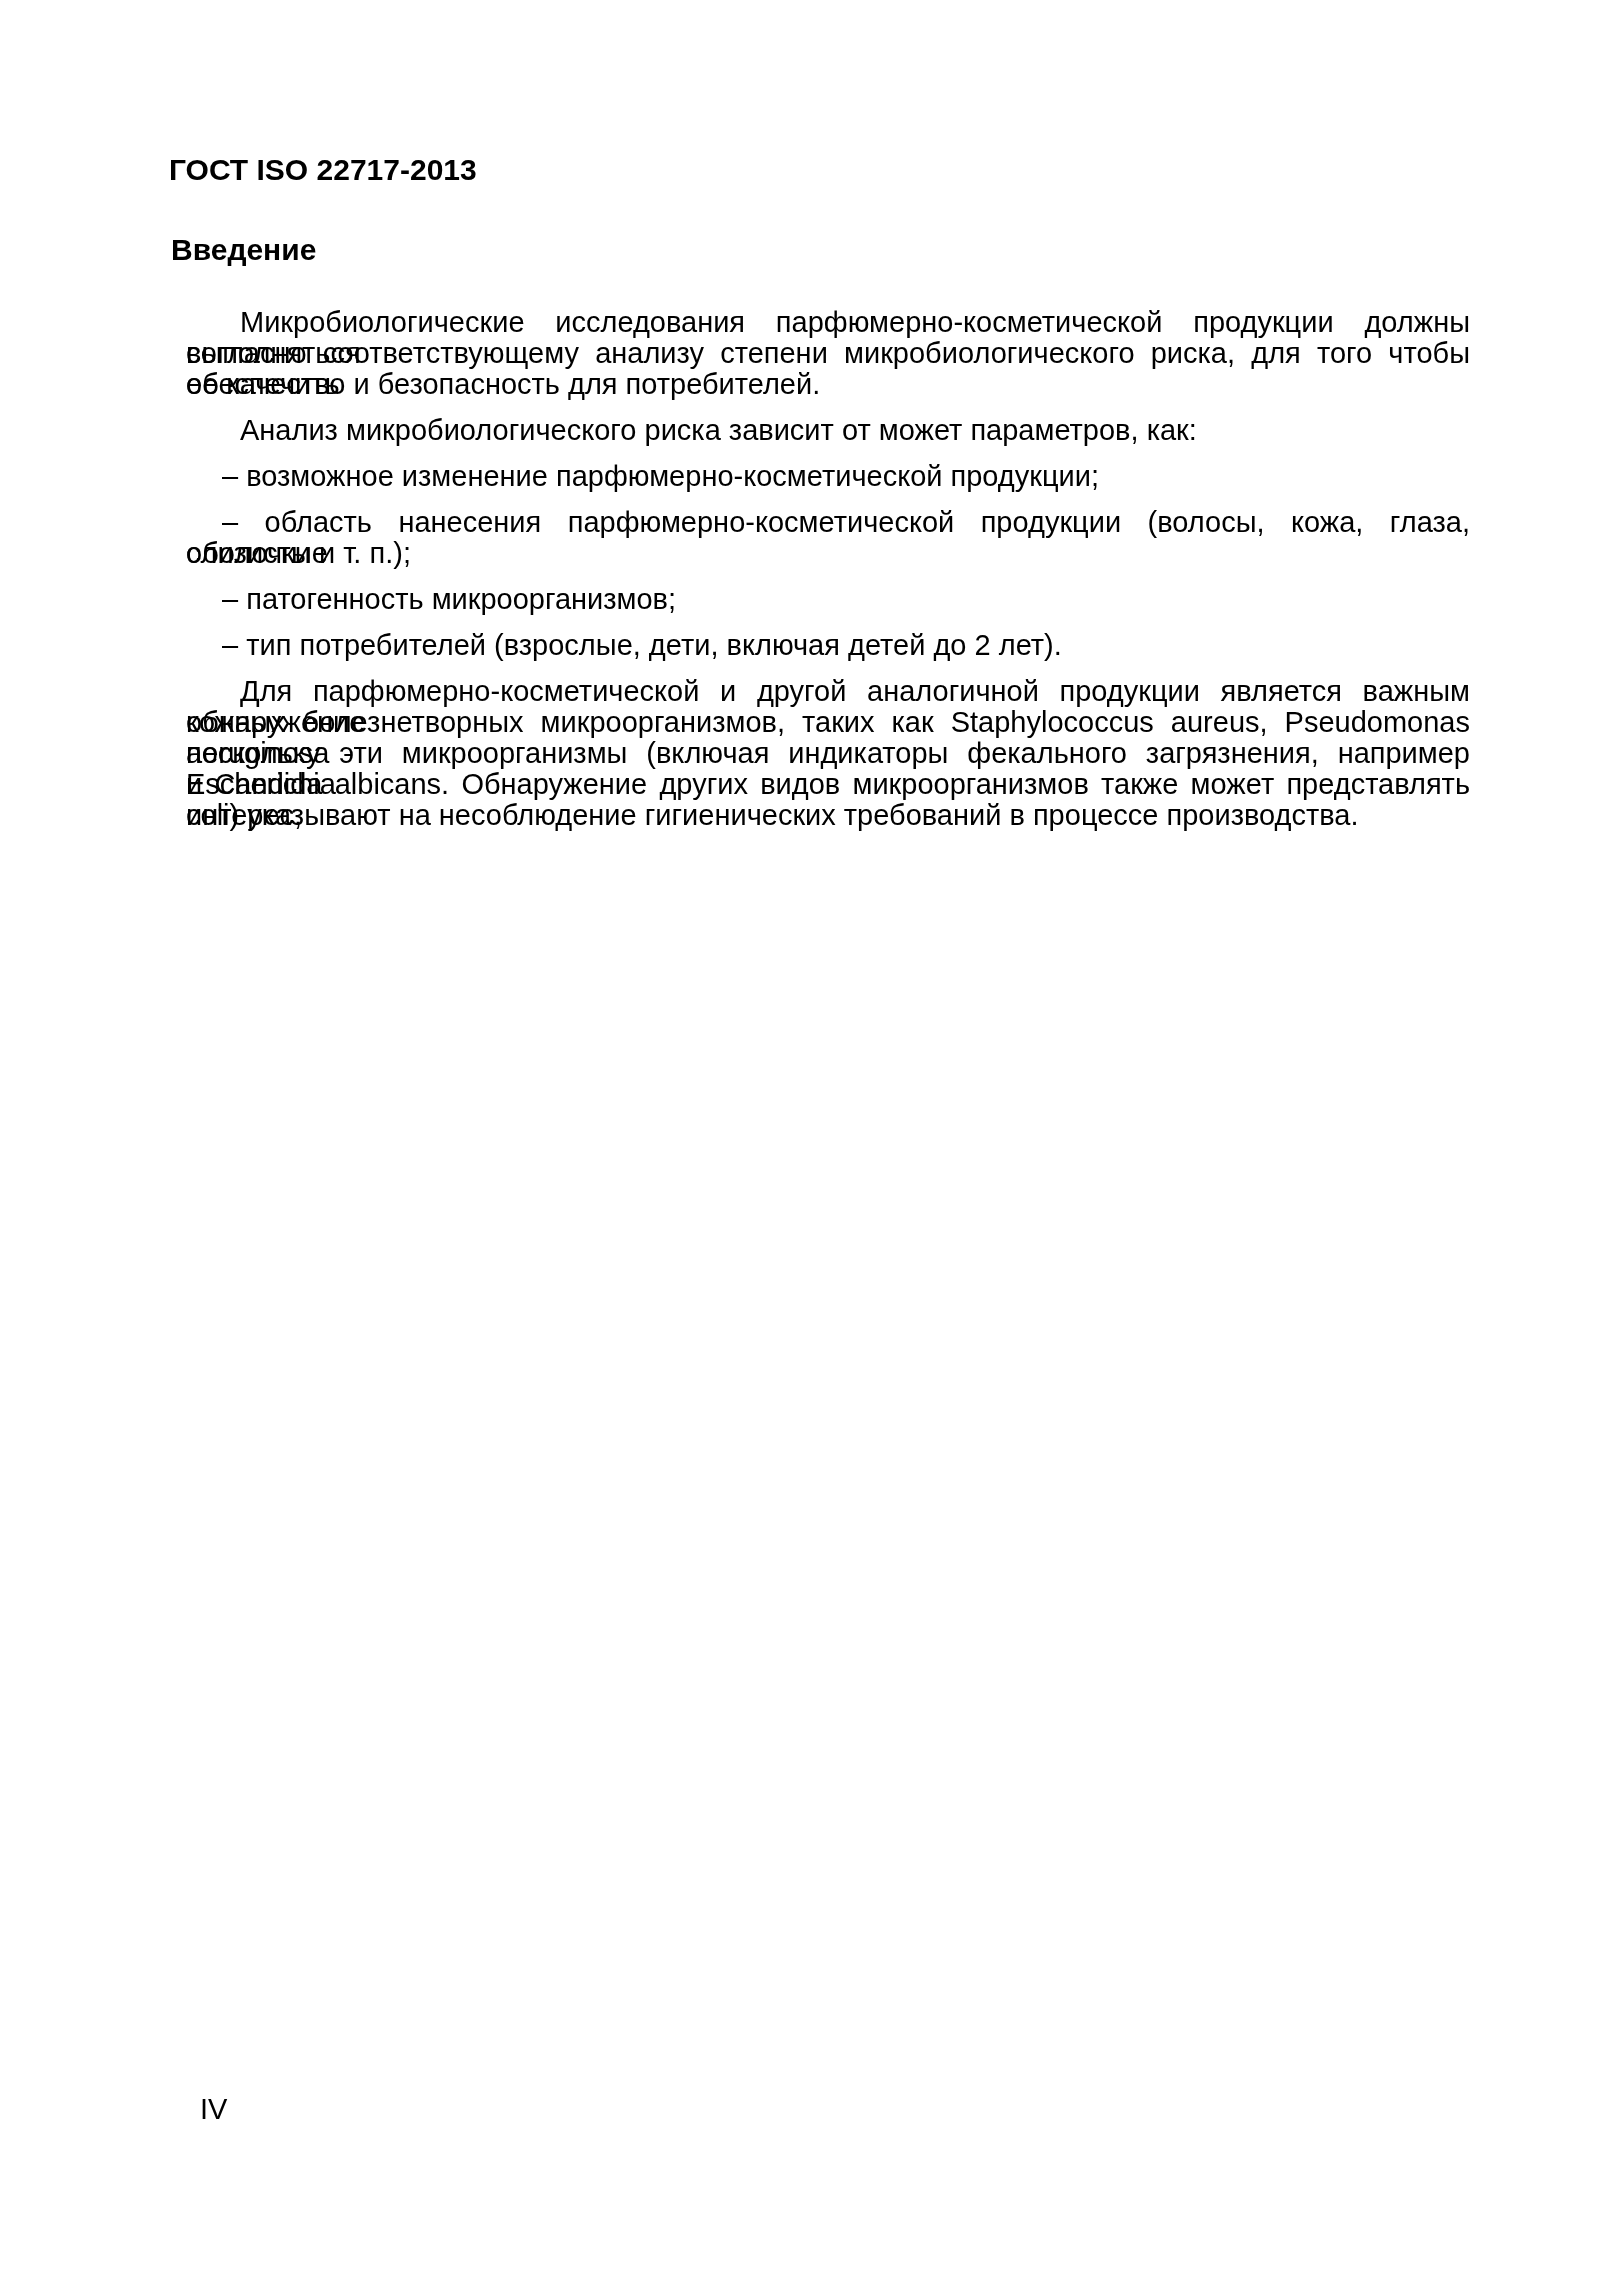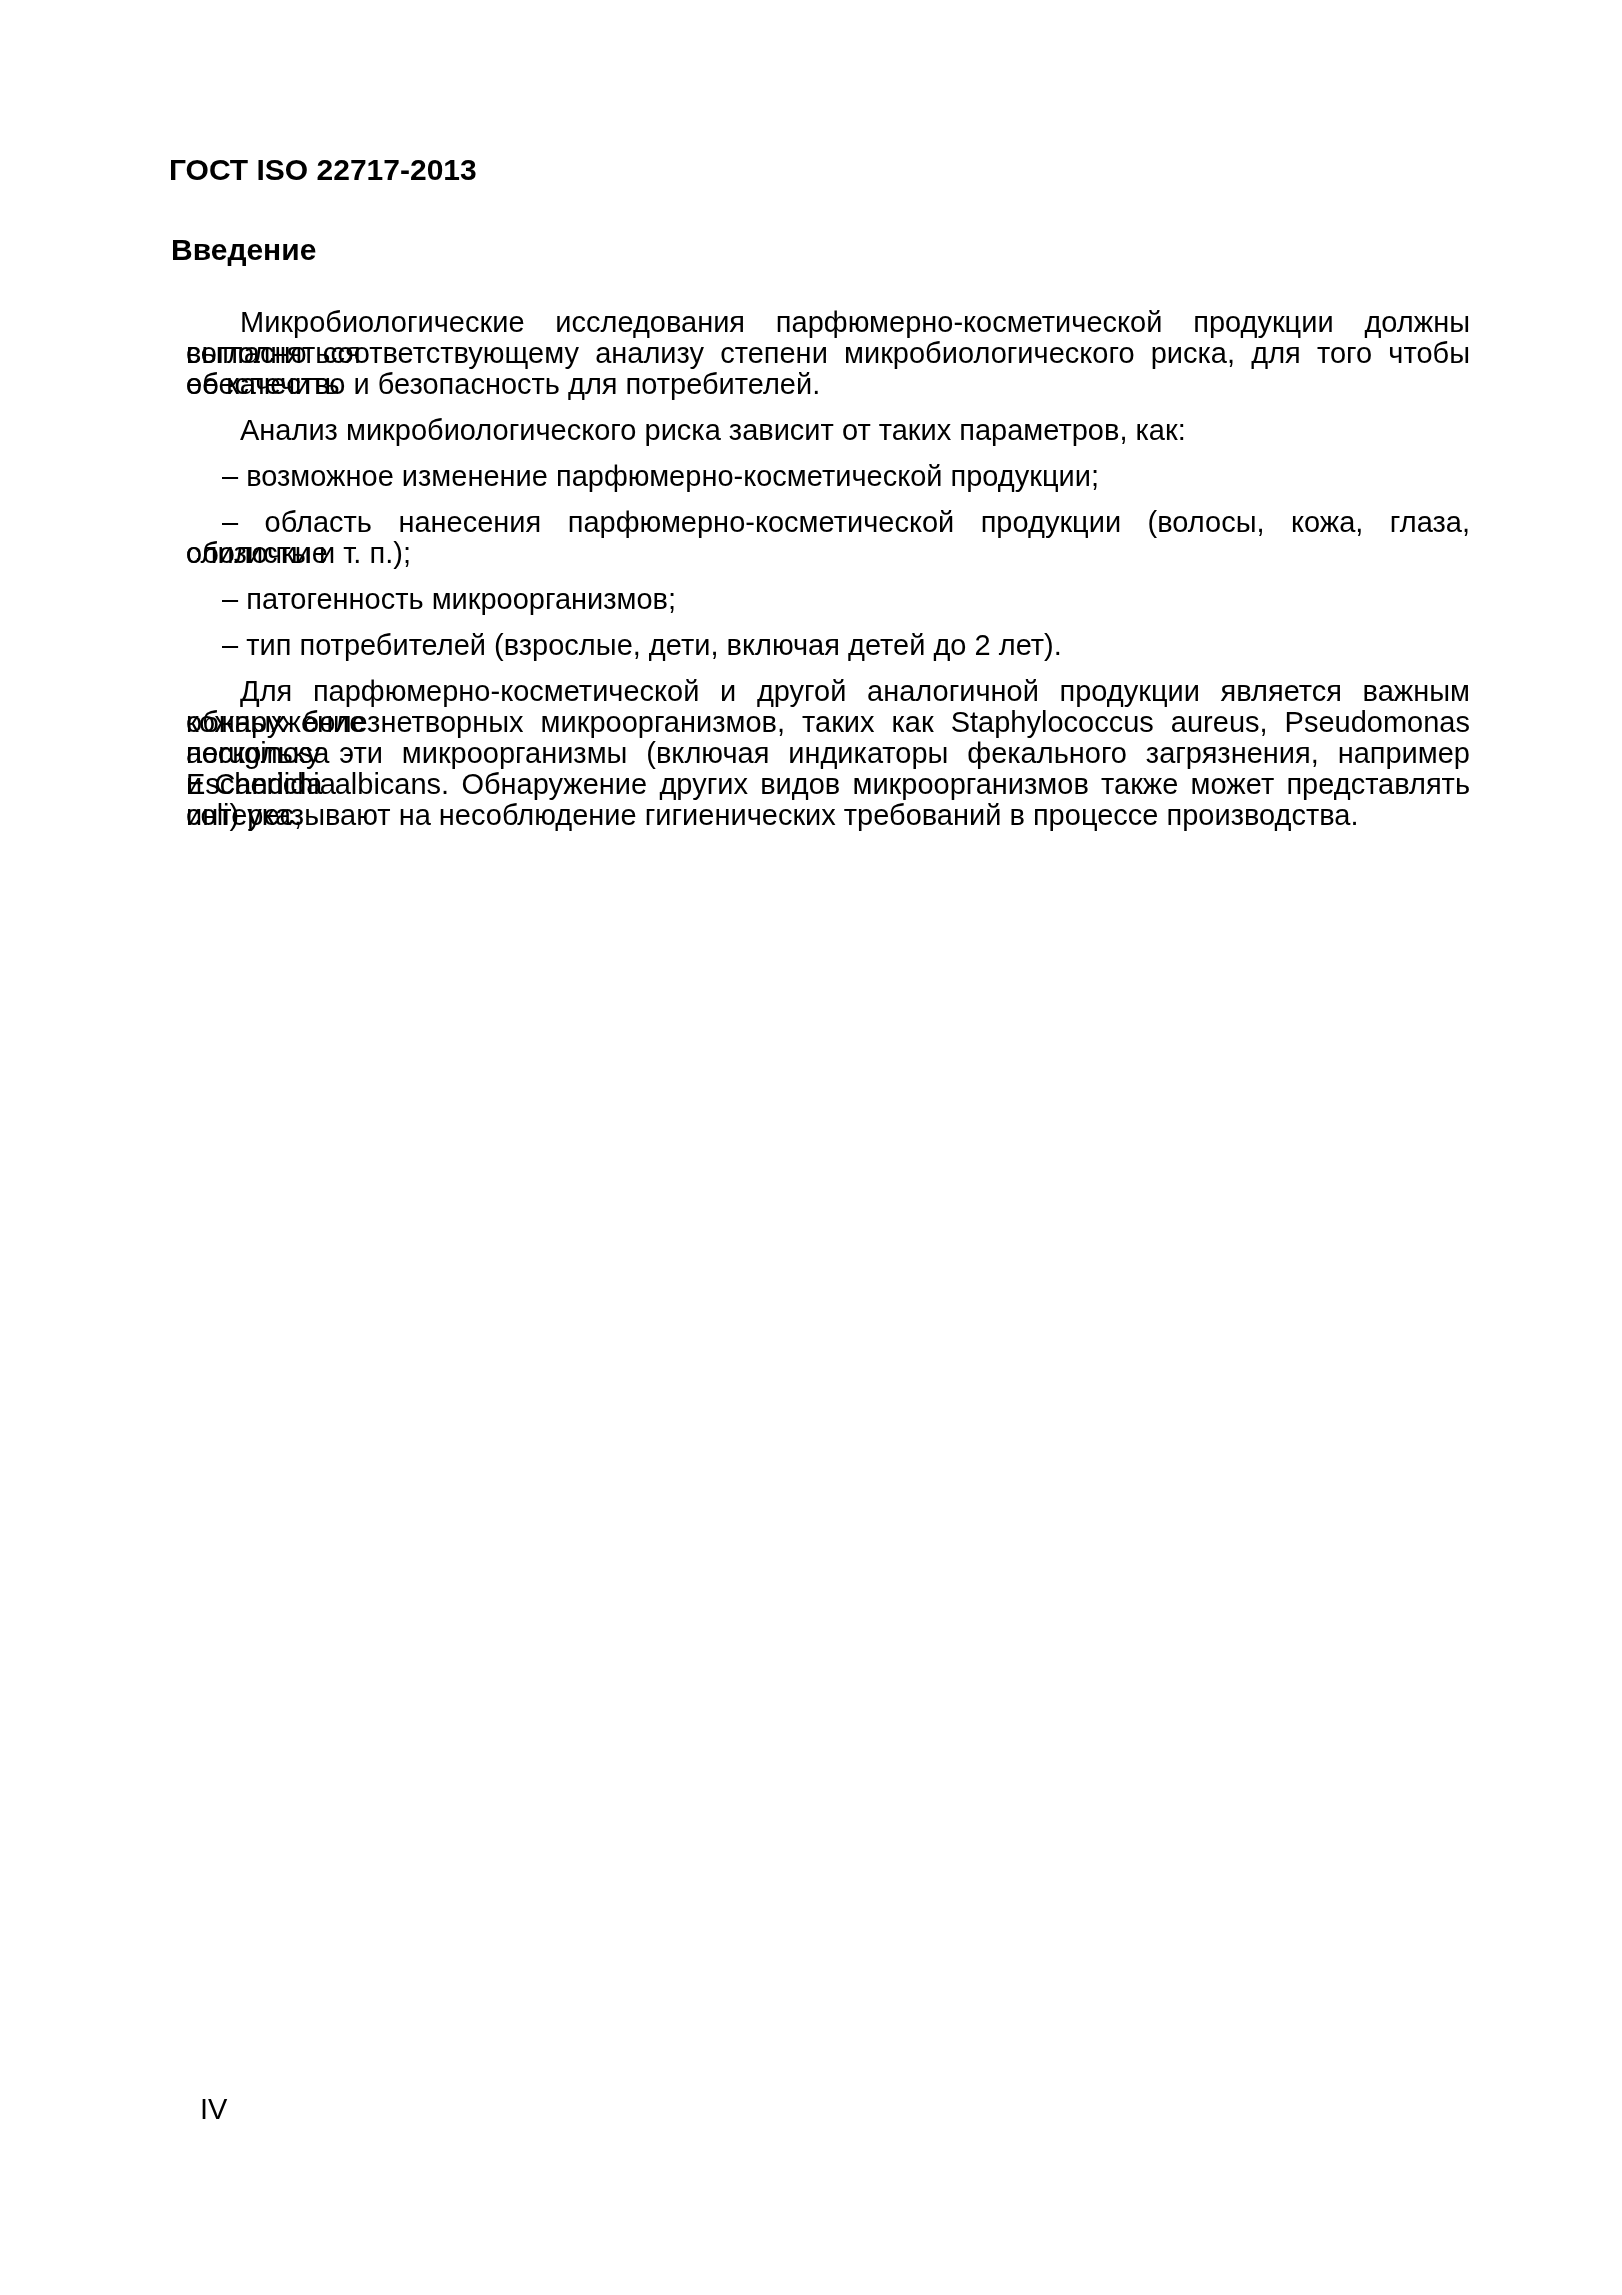--- a/index.html
+++ b/index.html
@@ -88,21 +88,21 @@
 
   <div class="body-text">
 
     <p>
       <span class="ln j ind-p">Микробиологические исследования парфюмерно-косметической продукции должны выполняться</span>
       <span class="ln j">согласно соответствующему анализу степени микробиологического риска, для того чтобы обеспечить</span>
       <span class="ln">ее качество и безопасность для потребителей.</span>
     </p>
 
     <p>
-      <span class="ln ind-p">Анализ микробиологического риска зависит от таких параметров, как:</span>
+      <span class="ln ind-p">Анализ микробиологического риска зависит от может параметров, как:</span>
     </p>
 
     <p>
       <span class="ln ind-l">– возможное изменение парфюмерно-косметической продукции;</span>
     </p>
 
     <p>
       <span class="ln j ind-l">– область нанесения парфюмерно-косметической продукции (волосы, кожа, глаза, слизистые</span>
       <span class="ln">оболочки и т. п.);</span>
     </p>

